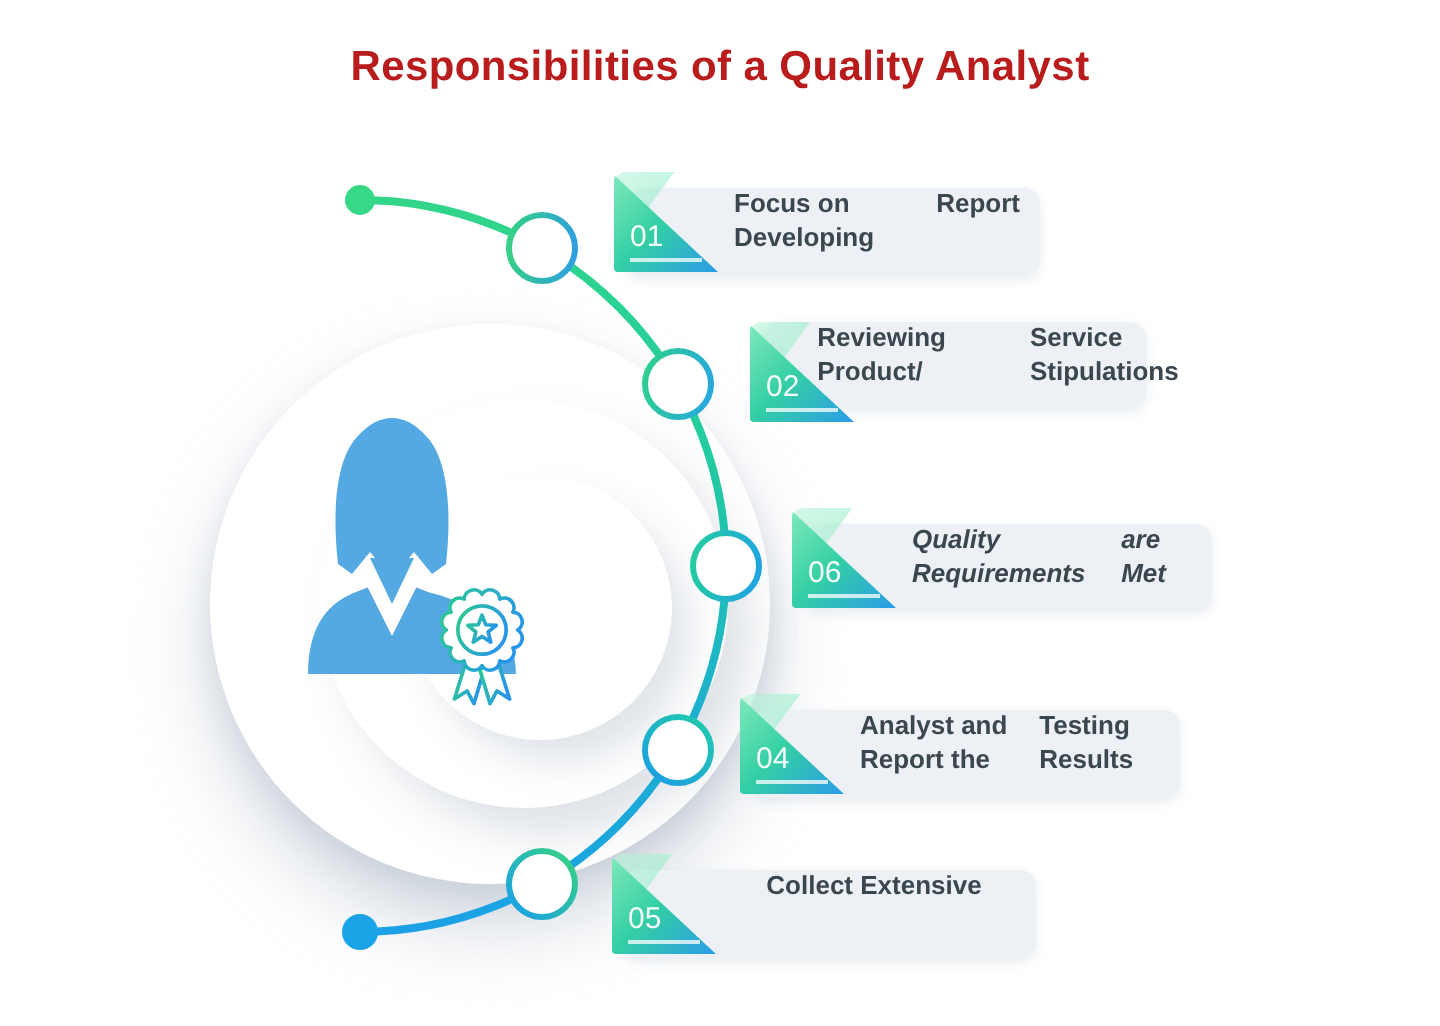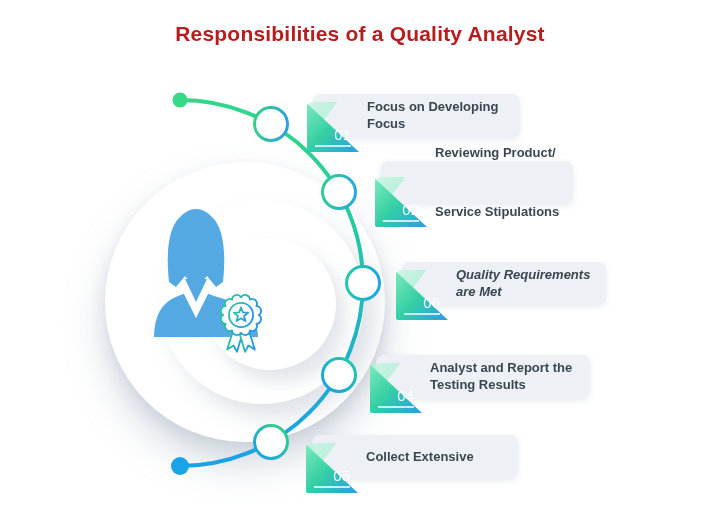--- a/index.html
+++ b/index.html
@@ -22,25 +22,25 @@
     box-shadow:10px 12px 18px rgba(148,163,180,.28);}
   
   .arc-svg{position:absolute;left:0;top:0;width:720px;height:513px;}
   
   .person-svg{position:absolute;left:140px;top:195px;width:170px;height:170px;}
   
   .step{position:absolute;}
   .card{
     position:absolute;background:#EDF1F5;border-radius:8px;
     box-shadow:0 2px 6px rgba(130,150,170,.18);
-    display:flex;flex-direction:column;justify-content:center;
+    display:flex;justify-content:center;
     padding-left:54px;padding-right:10px;box-sizing:border-box;
     font-size:13px;font-weight:700;color:#3A4750;line-height:1.28;
   }
-  .badge{position:absolute;left:0;top:16px;width:52px;height:50px;z-index:2;text-align:right;}
+  .badge{position:absolute;left:0;top:0;width:52px;height:50px;z-index:2;}
   .badge-sheen{
     position:absolute;left:0;top:0;width:100%;height:100%;
     clip-path:polygon(0 0,58% 0,0 82%);
     background:linear-gradient(135deg,#B9F5D9,#5FE2B0);
     opacity:.6;border-radius:6px 0 0 0;
   }
   .badge-tri{
     position:absolute;left:0;top:0;width:100%;height:100%;
     clip-path:polygon(0 3%,100% 100%,0 100%);
     background:linear-gradient(135deg,#7FEABC 0%,#34CFA4 48%,#2B9BE8 100%);
@@ -129,21 +129,21 @@
       <path d="M7 14 L12 30 L6.5 26.5 L3.5 32 L-1 17 Z"></path>
       <path d="M15.5 0 A4.2 4.2 0 0 1 13.42 7.75 A4.2 4.2 0 0 1 7.75 13.42 A4.2 4.2 0 0 1 0 15.5 A4.2 4.2 0 0 1 -7.75 13.42 A4.2 4.2 0 0 1 -13.42 7.75 A4.2 4.2 0 0 1 -15.5 0 A4.2 4.2 0 0 1 -13.42 -7.75 A4.2 4.2 0 0 1 -7.75 -13.42 A4.2 4.2 0 0 1 0 -15.5 A4.2 4.2 0 0 1 7.75 -13.42 A4.2 4.2 0 0 1 13.42 -7.75 A4.2 4.2 0 0 1 15.5 0 Z"></path>
       <circle cx="0" cy="0" r="10.5" fill="none"></circle>
       <path d="M0 -6.5 L1.65 -2.27 L6.18 -2.01 L2.66 0.87 L3.82 5.26 L0 2.8 L-3.82 5.26 L-2.66 0.87 L-6.18 -2.01 L-1.65 -2.27 Z" fill="none"></path>
     </g>
   </svg>
 
   <div class="step step-1">
     <div class="card">
       <span>Focus on Developing</span>
-      <span>Focus</span>
+      <span>Report</span>
     </div>
     <div class="badge">
       <div class="badge-sheen"></div>
       <div class="badge-tri"></div>
       <div class="badge-num">01</div>
     </div>
   </div>
 
   <div class="step step-2">
     <div class="card">

